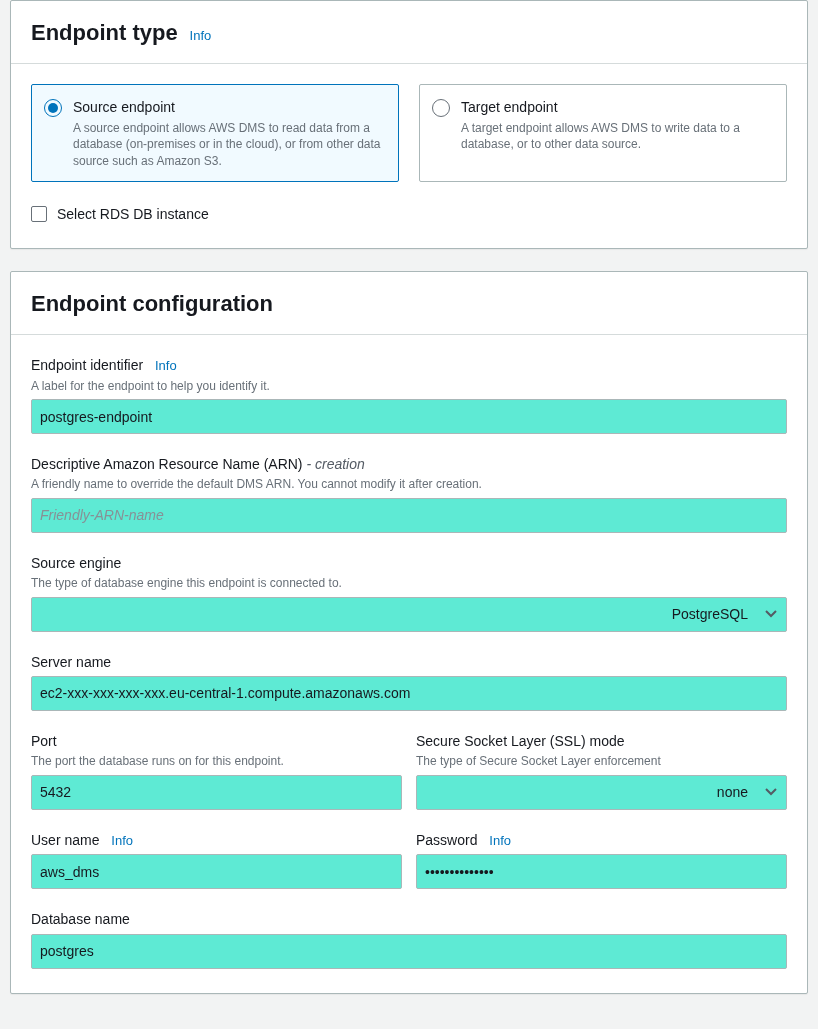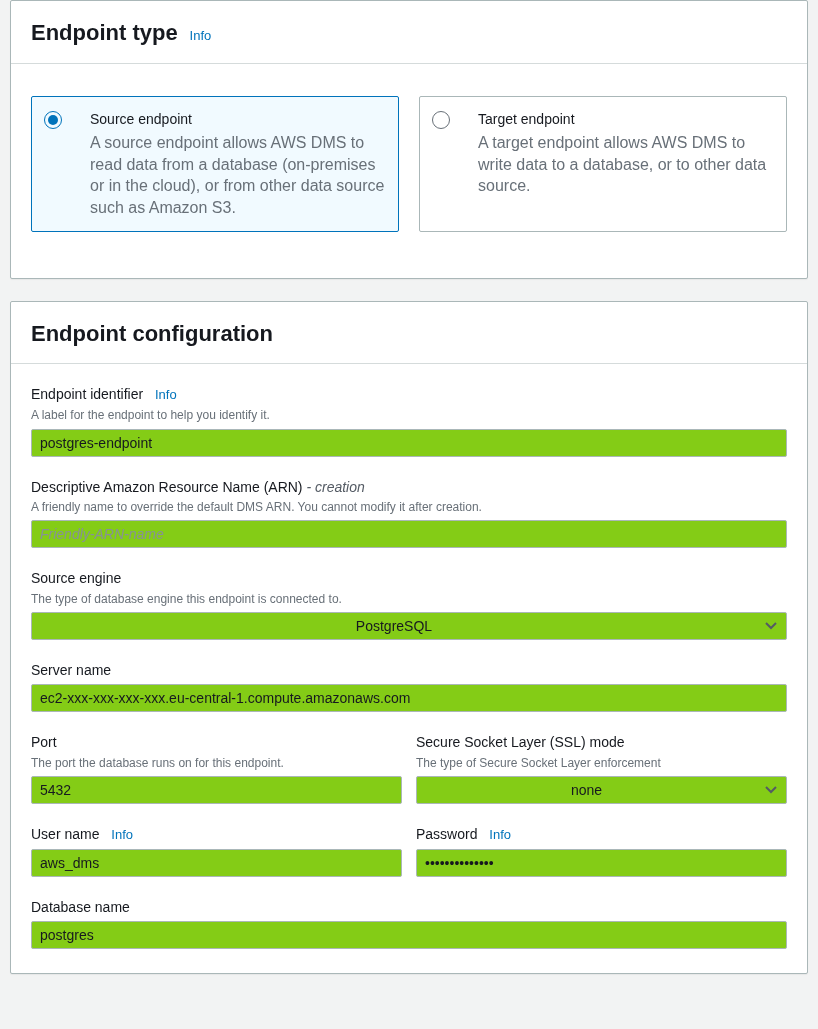--- a/index.html
+++ b/index.html
@@ -59,24 +59,23 @@
     display:flex;
     gap:20px;
     margin-bottom:22px;
   }
   .radio-card{
     flex:1;
     border:1px solid #aab7b8;
     padding:12px 12px 12px 12px;
     border-radius:2px;
     display:flex;
-    gap:28px;
+    gap:11px;
     cursor:pointer;
     background:#fff;
-    margin-top:12px;
   }
   .radio-card.selected{
     background:#f1faff;
     border-color:var(--blue);
   }
   .radio-outer{
     flex:0 0 auto;
     width:16px;height:16px;
     border:1px solid #687078;
     border-radius:50%;
@@ -92,21 +91,21 @@
     inset:3px;
     background:var(--blue-radio);
     border-radius:50%;
   }
   .radio-title{
     font-size:14px;
     color:var(--text);
     margin-bottom:3px;
   }
   .radio-desc{
-    font-size:16px;
+    font-size:12px;
     color:var(--muted);
     line-height:1.35;
   }
   .checkbox-row{
     display:flex;
     align-items:center;
     gap:10px;
   }
   .checkbox{
     width:14px;height:14px;
@@ -137,33 +136,33 @@
     margin-bottom:4px;
   }
   .spacer4{height:4px}
   input.text, .select{
     width:100%;
     box-sizing:border-box;
     border:1px solid #aab7b8;
     border-radius:2px;
     font-size:14px;
     padding:6px 8px;
-    height:28px;
+    height:35px;
     font-family:inherit;
     color:var(--text);
-    background:#84cc16;
+    background:#5eead4;
   }
   input.text::placeholder{
     color:#879196;
     font-style:italic;
   }
   .select{
     display:flex;
     align-items:center;
-    justify-content:center;
+    justify-content:flex-end;
     cursor:pointer;
     -webkit-appearance:none;
     appearance:none;
     position:relative;
     padding-right:38px;
   }
   .caret{
     position:absolute;
     right:10px;
     top:50%;
@@ -201,20 +200,24 @@
           </div>
         </div>
         <div class="radio-card">
           <div class="radio-outer"></div>
           <div>
             <div class="radio-title">Target endpoint</div>
             <div class="radio-desc">A target endpoint allows AWS DMS to write data to a database, or to other data source.</div>
           </div>
         </div>
       </div>
+      <div class="checkbox-row">
+        <div class="checkbox"></div>
+        <span>Select RDS DB instance</span>
+      </div>
     </div>
   </div>
 
   <div class="panel">
     <div class="panel-header">
       <span class="panel-title">Endpoint configuration</span>
     </div>
     <div class="panel-body">
 
       <div class="field">

